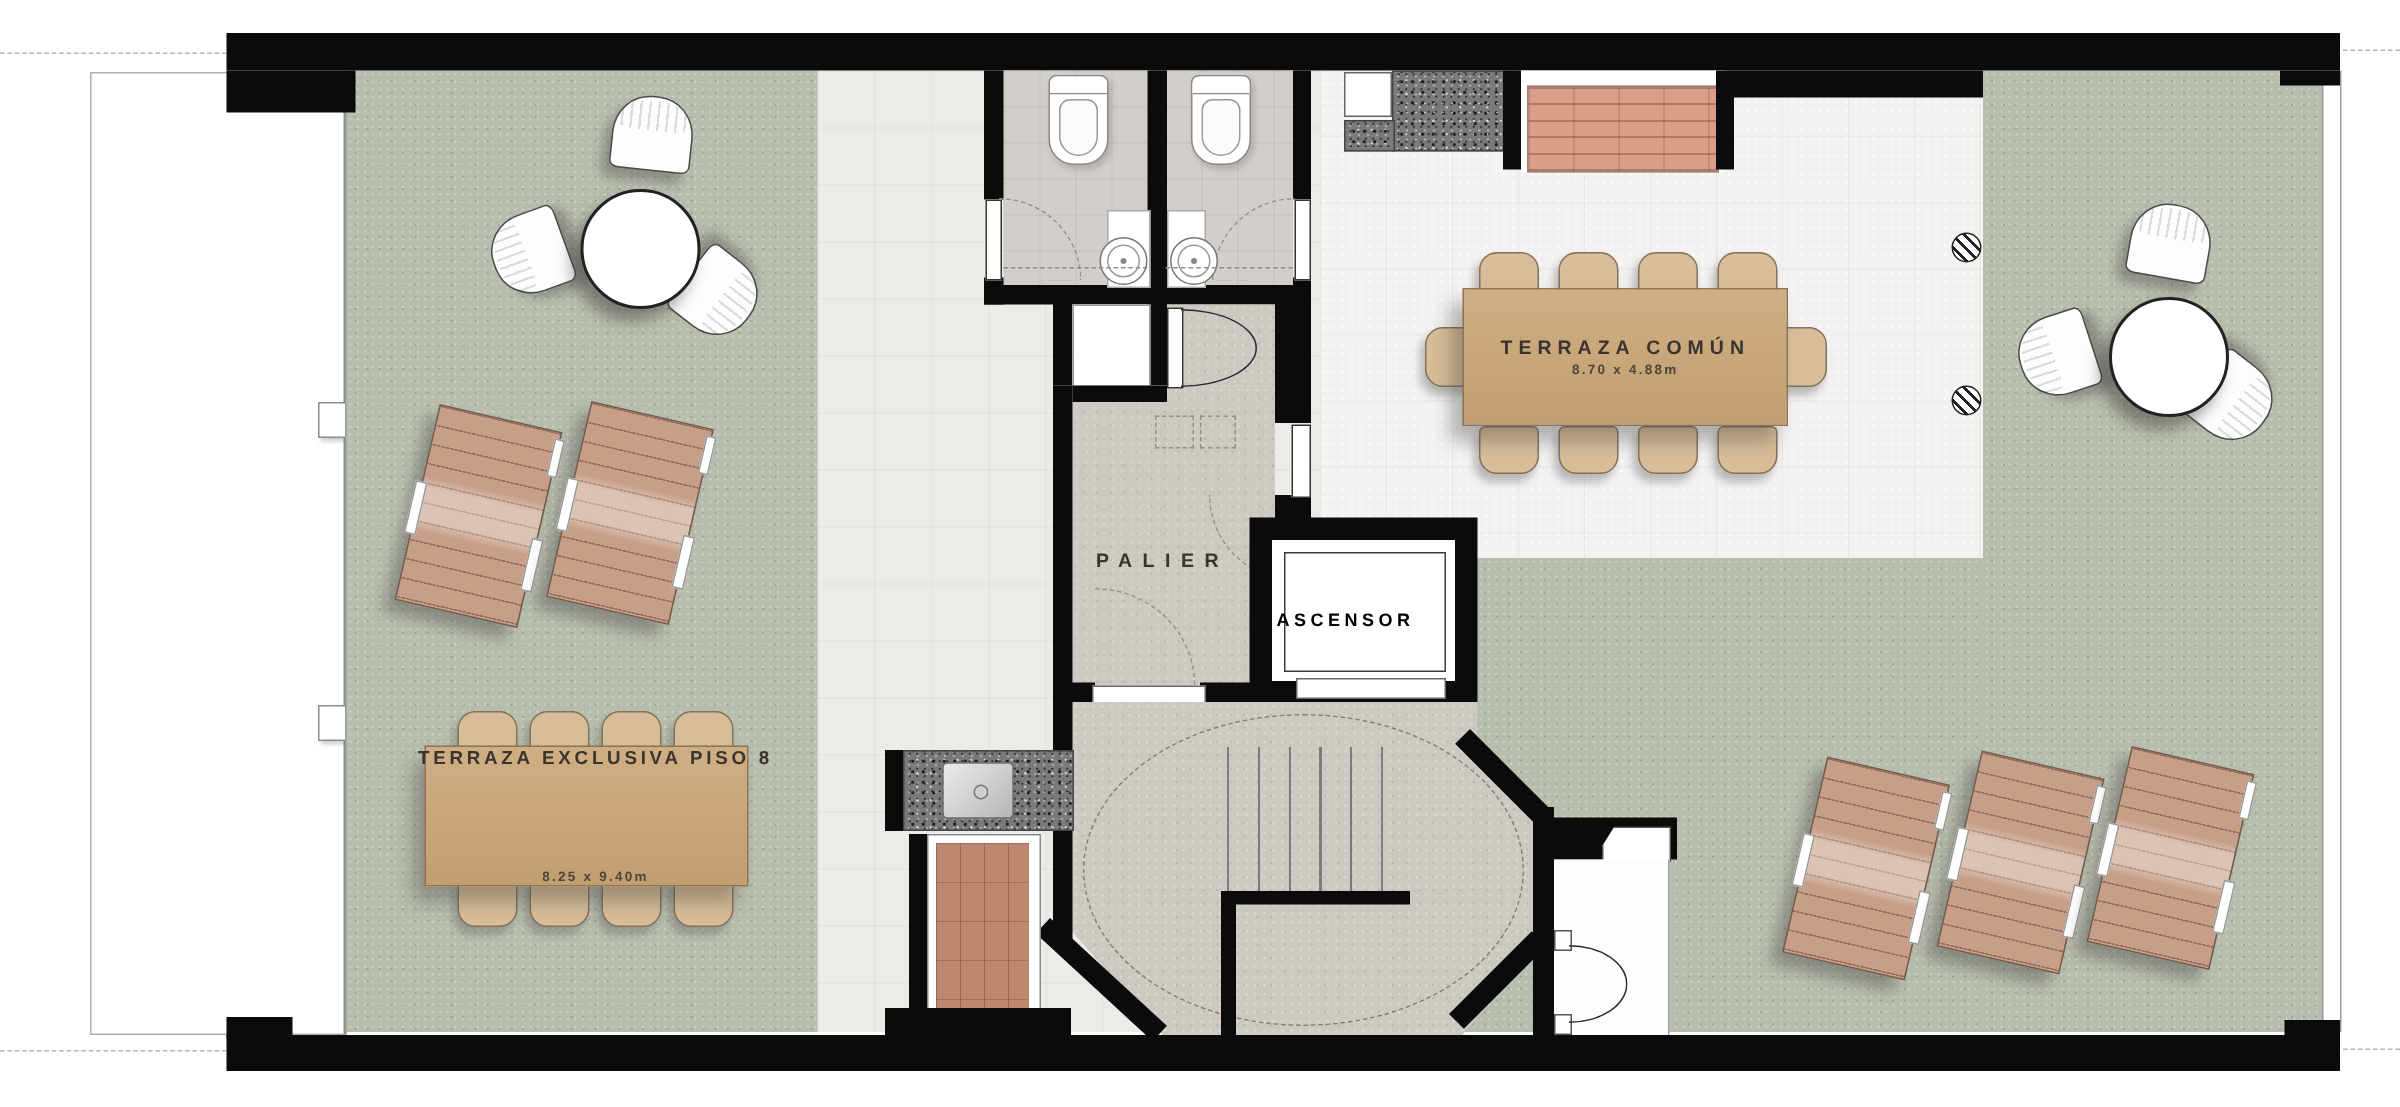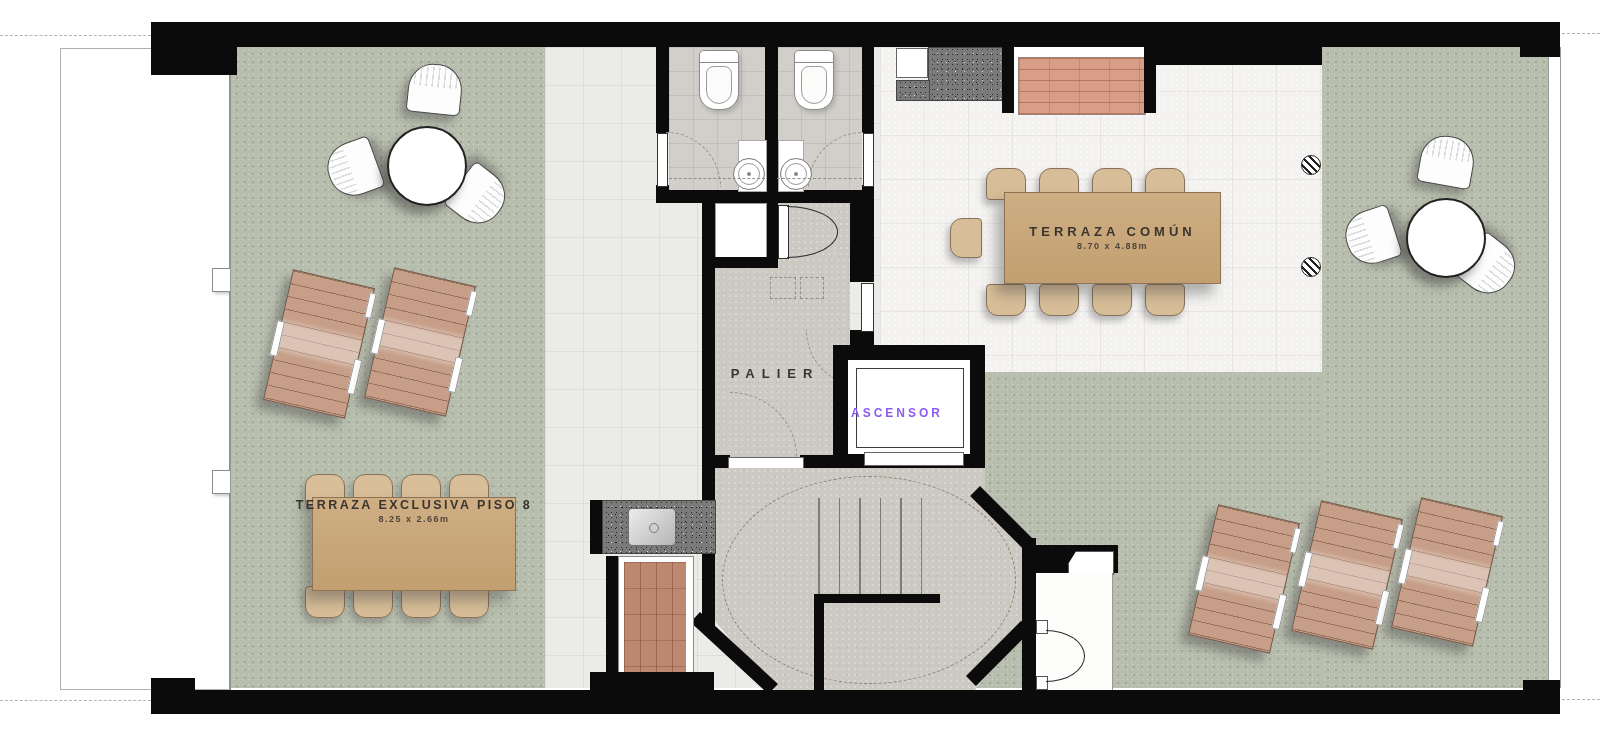--- a/index.html
+++ b/index.html
@@ -37,21 +37,21 @@
     background-size:6px 6px,9px 9px;background-position:0 0,3px 4px;}
   .granite{background-color:#7a7a7a;
     background-image:radial-gradient(#fff 14%,transparent 16%),
                      radial-gradient(#1d1d1d 18%,transparent 20%),
                      radial-gradient(#ddd 12%,transparent 14%),
                      radial-gradient(#2e2e2e 15%,transparent 17%);
     background-size:6px 6px,7px 7px,9px 9px,5px 5px;
     background-position:0 0,2px 3px,4px 1px,1px 4px;border:1px solid #444;}
   .white-box{background:#fff;border:1px solid #8c8c8c;}
   .wood-table{background:linear-gradient(180deg,#cfae84,#c19f70);
-    border:1px solid #8d7354;box-shadow:-8px 10px 12px rgba(70,70,70,.40);margin-left:29px;}
+    border:1px solid #8d7354;box-shadow:-8px 10px 12px rgba(70,70,70,.40);}
   .chair-sq{background:var(--wood-chair);border:1px solid #86715a;
     box-shadow:-3px 5px 6px rgba(90,90,90,.38);}
   .chair-rnd{background:#fdfdfd;border:1.6px solid #4a4a4a;
     border-radius:46% 46% 12% 12%/52% 52% 10% 10%;
     box-shadow:-5px 7px 8px rgba(80,80,80,.45);}
   .chair-rnd::before{content:"";position:absolute;left:4px;right:4px;top:2px;height:42%;
     border-radius:inherit;
     background:repeating-linear-gradient(90deg,rgba(0,0,0,.13) 0 1.5px,transparent 1.5px 6px);}
   .round-table{background:#fff;border:2px solid #222;border-radius:50%;
     box-shadow:-6px 8px 10px rgba(60,60,60,.5);}
@@ -164,21 +164,21 @@
   <div class="a wall" style="left:800px;top:455px;width:62px;height:14px;"></div>
   <div class="a sill" style="left:728px;top:457px;width:74px;height:11px;"></div>
   <div class="a arc-dash" style="left:730px;top:392px;width:66px;height:64px;border-left:none;border-bottom:none;border-radius:0 100% 0 0;"></div>
   <div class="a plan-label" style="left:700px;top:366px;width:150px;font-size:13px;font-weight:600;letter-spacing:7px;">
     <span>PALIER</span>
   </div>
 
   <div class="a wall" style="left:833px;top:345px;width:152px;height:123px;"></div>
   <div class="a" style="left:848px;top:360px;width:122px;height:94px;background:#fff;"></div>
   <div class="a" style="left:856px;top:368px;width:106px;height:78px;border:1.5px solid #3d3d3d;background:#fff;"></div>
-  <div class="a plan-label" style="left:848px;top:406px;width:98px;font-size:12px;font-weight:700;letter-spacing:3px;color:#8b5cf6;">
+  <div class="a plan-label" style="left:848px;top:406px;width:98px;font-size:12px;font-weight:700;letter-spacing:3px;color:#000000;">
     <span>ASCENSOR</span>
   </div>
   <div class="a sill" style="left:864px;top:452px;width:98px;height:12px;"></div>
   <div class="a sill" style="left:884px;top:470px;width:58px;height:9px;"></div>
 
   <div class="a concrete" style="left:714px;top:468px;width:312px;height:222px;
               clip-path:polygon(0px 0px,271px 0px,271px 30px,312px 73px,312px 160px,261px 222px,61px 222px,0px 152px);"></div>
   <div class="a ellipse-dash" style="left:722px;top:476px;width:292px;height:206px;"></div>
   <div class="a treads" style="left:818px;top:498px;width:122px;height:98px;"></div>
   <div class="a wall" style="left:702px;top:468px;width:13px;height:160px;"></div>
@@ -234,23 +234,23 @@
   <div class="a drain" style="left:1301px;top:257px;width:18px;height:18px;"></div>
 
   <div class="a chair-sq" style="left:305px;top:474px;width:38px;height:30px;border-radius:12px 12px 4px 4px;"></div>
   <div class="a chair-sq" style="left:353px;top:474px;width:38px;height:30px;border-radius:12px 12px 4px 4px;"></div>
   <div class="a chair-sq" style="left:401px;top:474px;width:38px;height:30px;border-radius:12px 12px 4px 4px;"></div>
   <div class="a chair-sq" style="left:449px;top:474px;width:38px;height:30px;border-radius:12px 12px 4px 4px;"></div>
   <div class="a chair-sq" style="left:305px;top:586px;width:38px;height:30px;border-radius:4px 4px 12px 12px;"></div>
   <div class="a chair-sq" style="left:353px;top:586px;width:38px;height:30px;border-radius:4px 4px 12px 12px;"></div>
   <div class="a chair-sq" style="left:401px;top:586px;width:38px;height:30px;border-radius:4px 4px 12px 12px;"></div>
   <div class="a chair-sq" style="left:449px;top:586px;width:38px;height:30px;border-radius:4px 4px 12px 12px;"></div>
-  <div class="a wood-table" style="left:283px;top:497px;width:202px;height:92px;display:flex;flex-direction:column;align-items:center;justify-content:flex-start;">
+  <div class="a wood-table" style="left:283px;top:497px;width:202px;height:92px;display:flex;flex-direction:column;align-items:center;justify-content:space-between;padding-left:12px;">
     <div class="plan-label lbl-big" style="font-size:12.5px;letter-spacing:2.5px;">TERRAZA EXCLUSIVA PISO 8</div>
-    <div class="plan-label lbl-dims">8.25 x 2.66m</div>
+    <div class="plan-label lbl-dims">8.25 x 9.40m</div>
   </div>
 
   <div class="a chair-rnd" style="left:408px;top:64px;width:52px;height:48px;transform:rotate(6deg);"></div>
   <div class="a chair-rnd" style="left:326px;top:144px;width:52px;height:48px;transform:rotate(-110deg);"></div>
   <div class="a chair-rnd" style="left:452px;top:172px;width:52px;height:48px;transform:rotate(128deg);"></div>
   <div class="a round-table" style="left:387px;top:126px;width:76px;height:76px;"></div>
 
   <div class="a chair-rnd" style="left:1420px;top:136px;width:52px;height:48px;transform:rotate(10deg);"></div>
   <div class="a chair-rnd" style="left:1344px;top:212px;width:52px;height:48px;transform:rotate(-108deg);"></div>
   <div class="a chair-rnd" style="left:1462px;top:242px;width:52px;height:48px;transform:rotate(128deg);"></div>

